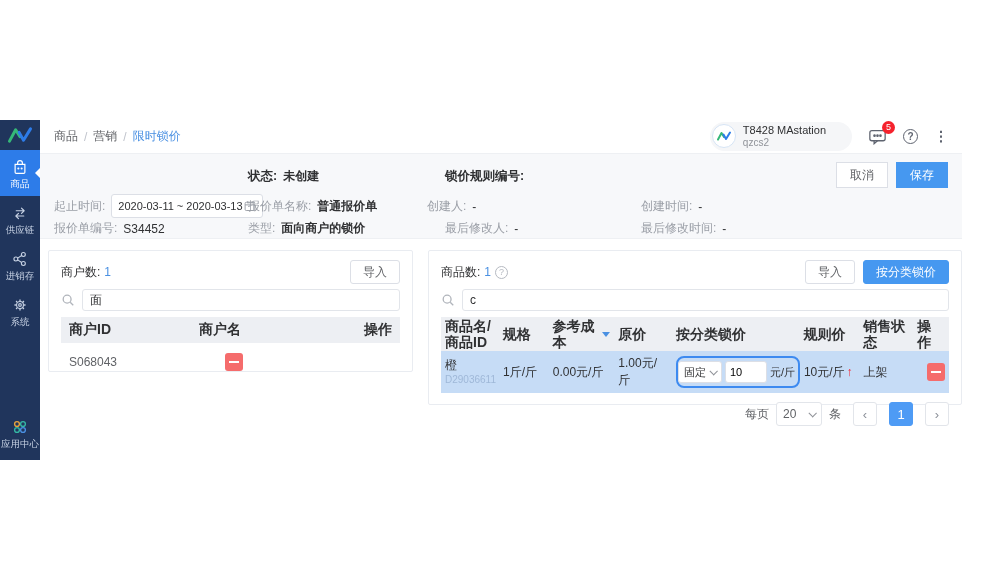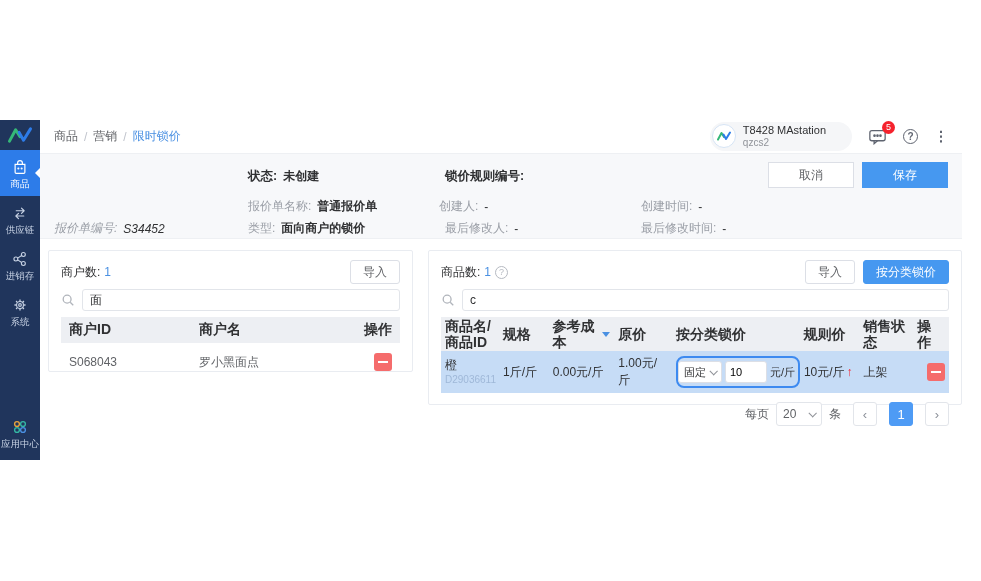--- a/index.html
+++ b/index.html
@@ -35,21 +35,21 @@
   
   .formband { position:absolute; left:40px; top:33px; width:922px; height:86px; background:#f7f8fa; border-top:1px solid #eef0f3; border-bottom:1px solid #eef0f3; }
   .field { position:absolute; display:flex; align-items:center; gap:6px; font-size:12px; white-space:nowrap; }
   .lab-bold { font-size:12.5px; font-weight:bold; color:#303133; }
   .lab-gray { color:#9a9ea6; }
   .val-dark { color:#303133; }
   .val-bold { color:#303133; font-weight:bold; }
   .txt-input { width:112px; height:26px; border:1px solid #dcdfe6; border-radius:3px; background:#fff; font-size:12px; padding:0 8px; color:#303133; font-family:inherit; }
   .date-box { width:152px; height:24px; border:1px solid #dcdfe6; border-radius:3px; background:#fff; display:flex; align-items:center; justify-content:space-between; padding:0 6px; font-size:11px; color:#303133; cursor:pointer; }
   .band-actions { position:absolute; right:14px; top:8px; display:flex; gap:8px; }
-  .btn { height:26px; padding:0 30px; font-size:12px; border-radius:0; cursor:pointer; display:flex; align-items:center; font-family:inherit; }
+  .btn { height:26px; padding:0 13px; font-size:12px; border-radius:0; cursor:pointer; display:flex; align-items:center; font-family:inherit; }
   .btn-plain { background:#fff; border:1px solid #dcdfe6; color:#606266; }
   .btn-primary { background:#4698f0; border:1px solid #4698f0; color:#fff; }
 
   
   .card { position:absolute; background:#fff; border:1px solid #e9ecf1; border-radius:2px; padding:8px 12px; }
   .card-merchants { left:48px; top:130px; width:365px; height:122px; }
   .card-products  { left:428px; top:130px; width:534px; height:155px; }
   .card-head { display:flex; align-items:center; justify-content:space-between; height:26px; margin-bottom:4px; }
   .count-wrap { display:flex; align-items:center; gap:4px; font-size:12px; color:#303133; }
   .count-num { color:#4a90e2; }
@@ -216,34 +216,44 @@
       <span class="val-bold">未创建</span>
     </div>
     <div class="field" style="left:405px; top:14px;">
       <span class="lab-bold">锁价规则编号:</span>
     </div>
     <div class="band-actions">
       <button class="btn btn-plain">取消</button>
       <button class="btn btn-primary">保存</button>
     </div>
 
+    <div class="field" style="left:14px; top:40px;">
+      <span class="lab-gray">起止时间:</span>
+      <span class="date-box">
+        <span>2020-03-11 ~ 2020-03-13</span>
+        <svg width="12" height="12" viewBox="0 0 16 16" fill="none" stroke="#9a9ea6" stroke-width="1.3">
+          <rect x="1.5" y="3" width="13" height="11" rx="1.5"></rect>
+            <path d="M1.5 6.5 h13 M5 1.5 v3 M11 1.5 v3"></path>
+        </svg>
+      </span>
+    </div>
     <div class="field" style="left:208px; top:44px;">
       <span class="lab-gray">报价单名称:</span>
       <span class="val-bold">普通报价单</span>
     </div>
-    <div class="field" style="left:399px; top:44px;">
+    <div class="field" style="left:387px; top:44px;">
       <span class="lab-gray">创建人:</span>
       <span class="val-dark">-</span>
     </div>
     <div class="field" style="left:601px; top:44px;">
       <span class="lab-gray">创建时间:</span>
       <span class="val-dark">-</span>
     </div>
 
-    <div class="field" style="left:14px; top:66px;font-style:italic;">
+    <div class="field" style="left:14px; top:66px;">
       <span class="lab-gray">报价单编号:</span>
       <span class="val-dark">S34452</span>
     </div>
     <div class="field" style="left:208px; top:66px;">
       <span class="lab-gray">类型:</span>
       <span class="val-bold">面向商户的锁价</span>
     </div>
     <div class="field" style="left:405px; top:66px;">
       <span class="lab-gray">最后修改人:</span>
       <span class="val-dark">-</span>
@@ -272,21 +282,20 @@
     </div>
 
     <div class="thead m-thead">
       <span class="mc-id">商户ID</span>
       <span class="mc-name">商户名</span>
       <span class="mc-op">操作</span>
     </div>
 
     <div class="trow m-trow">
       <span class="mc-id">S068043</span>
-      <span class="mc-name">罗小黑面点</span>
       <span class="mc-op">
         <button class="minus-btn"></button>
       </span>
     </div>
   </section>
 
   <section class="card card-products">
     <div class="card-head">
       <span class="count-wrap">
         <span>商品数:</span>

